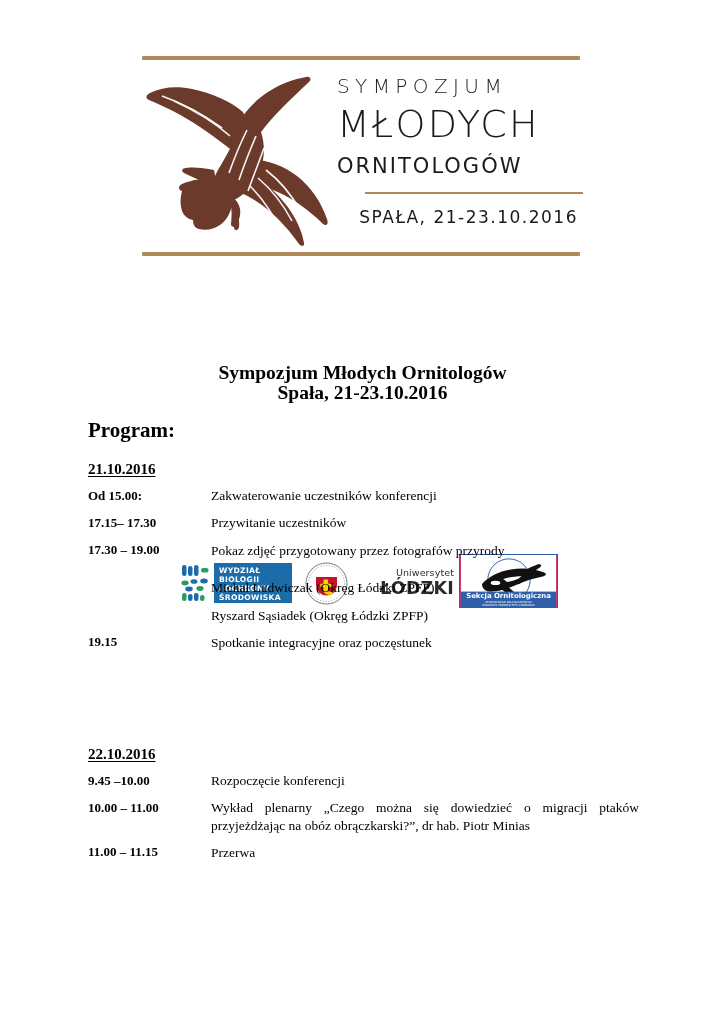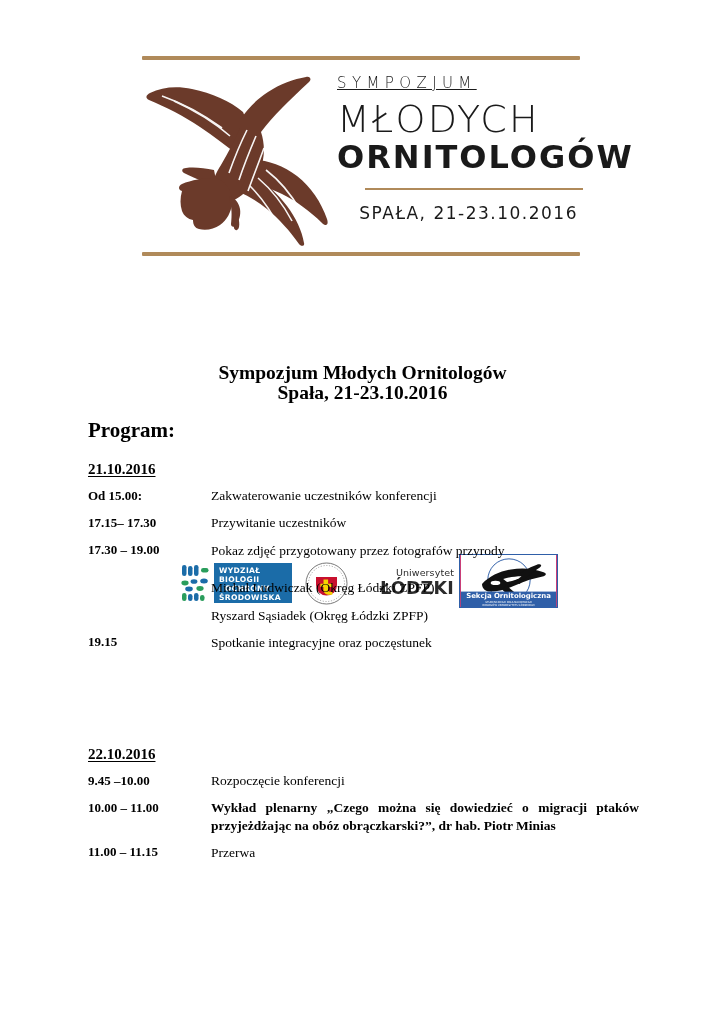--- a/index.html
+++ b/index.html
@@ -53,41 +53,40 @@
   .wordmark {
     position: absolute;
     left: 195px;
     top: 16px;
     width: 243px;
     text-align: left;
     font-family: "DejaVu Sans", sans-serif;
     color: #1a1a1a;
   }
   .wm-line1 {
-    font-size: 15px;
+    font-size: 20px;
     letter-spacing: 5.4px;
     font-weight: 300;
     line-height: 1;
     white-space: nowrap;
-    text-decoration: underline;
   }
   .wm-line2 {
     font-size: 38px;
     letter-spacing: 2.2px;
     font-weight: 300;
     line-height: 1.12;
     margin-top: 7px;
     white-space: nowrap;
   }
   .wm-line3 {
-    font-size: 32px;
+    font-size: 21px;
     letter-spacing: 2.0px;
-    font-weight: 700;
+    font-weight: 400;
     line-height: 1;
-    margin-top: 0;
+    margin-top: 10px;
     white-space: nowrap;
   }
   .wm-rule {
     width: 218px;
     height: 2px;
     background: #b08a5a;
     margin-top: 15px;
     margin-left: 28px;
   }
   .wm-line4 {
@@ -175,21 +174,20 @@
     padding-top: 0.5px;
   }
   .sched-desc {
     flex: 1 1 auto;
     font-size: 13.5px;
     line-height: 1.28;
   }
   .sched-desc.justified {
     text-align: justify;
     max-width: 428px;
-    font-weight: bold;
   }
   .day-1 { top: 460px; }
   .day-2 { top: 722px; margin-top: 23px; }
 </style>
 </head>
 <body>
 
 <div class="header-block">
   <div class="rule-gold top"></div>
   <div class="header-mid">

